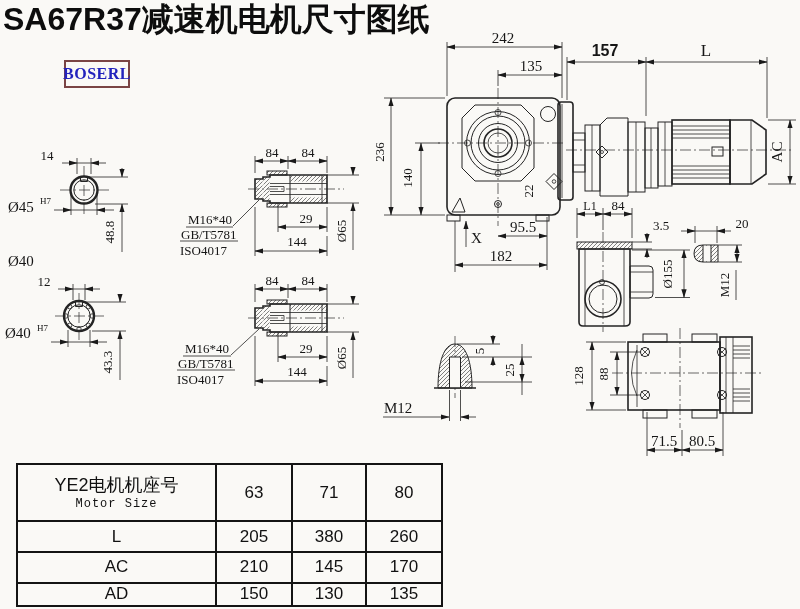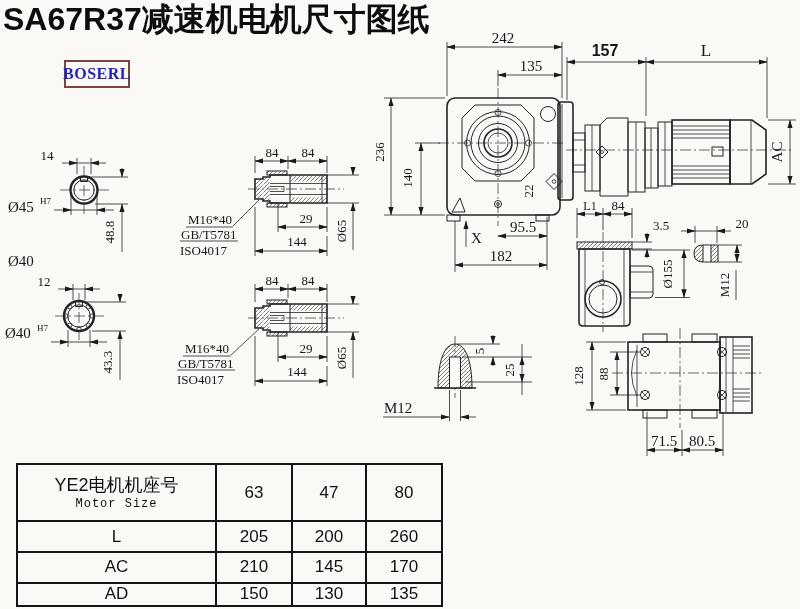--- a/index.html
+++ b/index.html
@@ -422,27 +422,27 @@
       <col style="width:74px">
       <col style="width:76px">
     </colgroup>
   <tbody>
       <tr style="height:54px">
     <td>
       <div class="cn">YE2电机机座号</div>
       <div class="en">Motor Size</div>
     </td>
     <td>63</td>
-    <td>47</td>
+    <td>71</td>
     <td>80</td>
   </tr>
   <tr style="height:29px">
     <td>L</td>
     <td>205</td>
-    <td>200</td>
+    <td>380</td>
     <td>260</td>
   </tr>
   <tr style="height:29px">
     <td>AC</td>
     <td>210</td>
     <td>145</td>
     <td>170</td>
   </tr>
   <tr style="height:22px">
     <td>AD</td>

